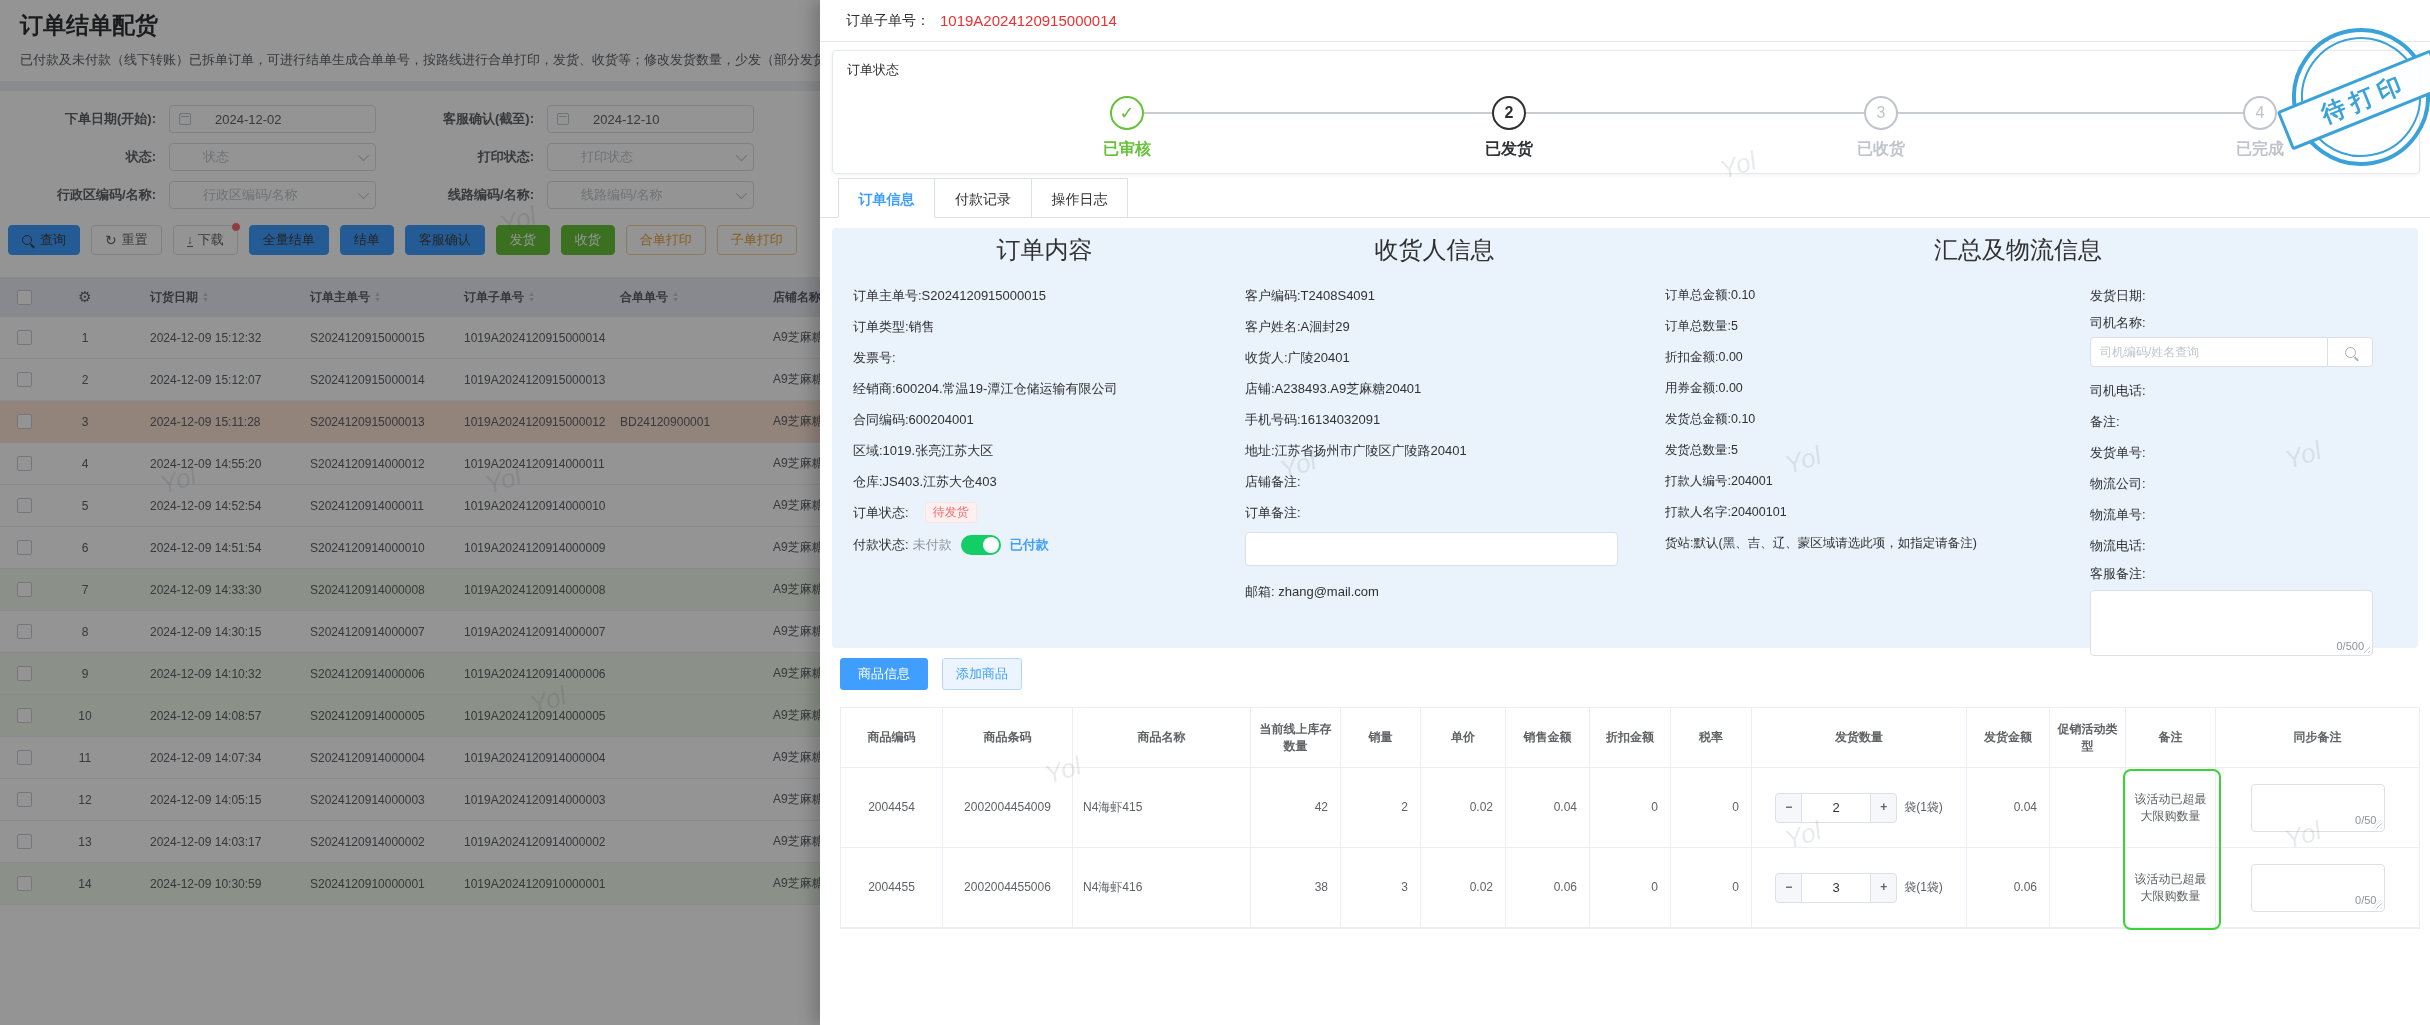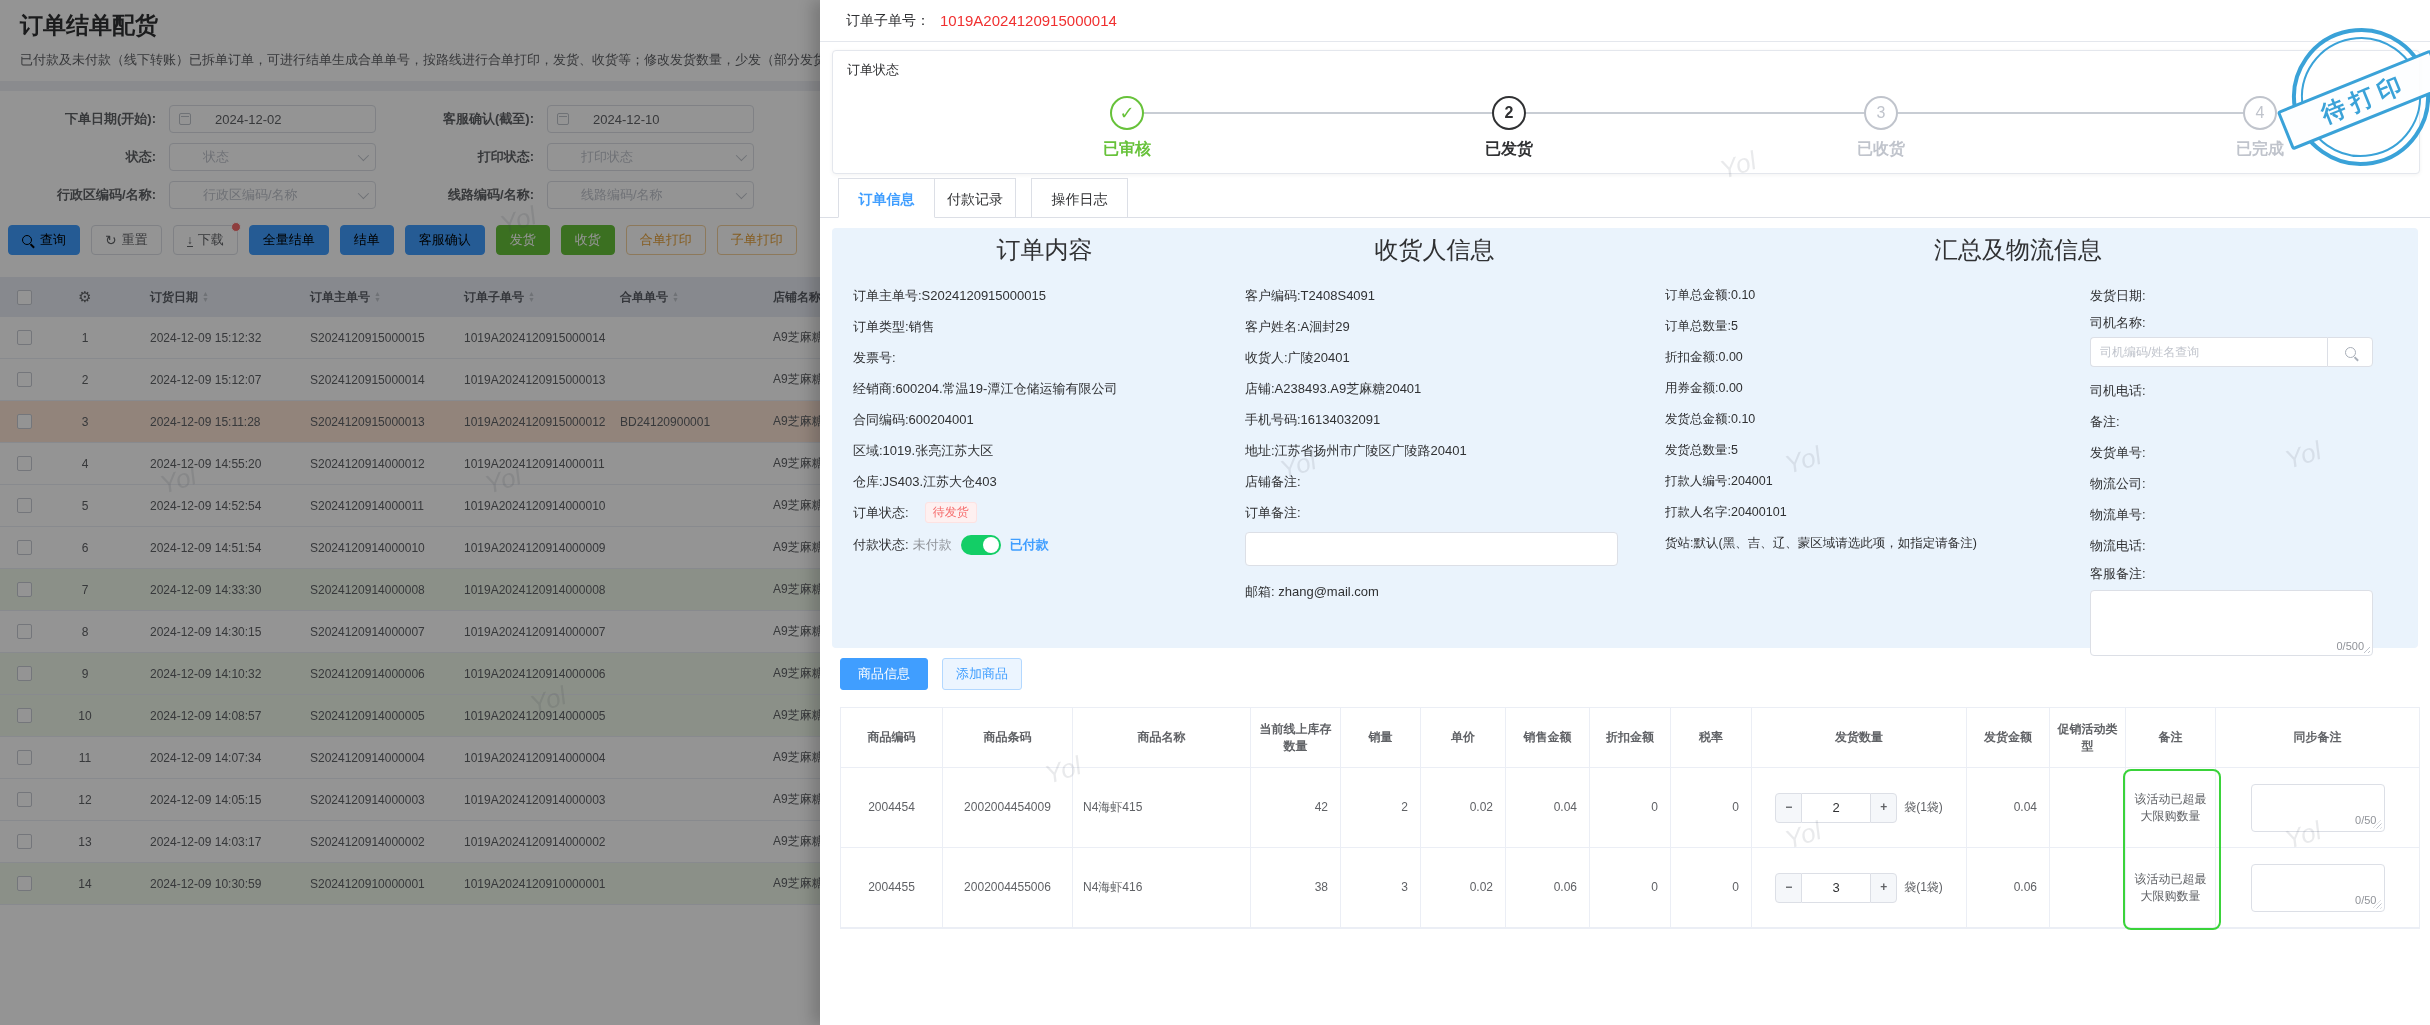--- a/index.html
+++ b/index.html
@@ -21,21 +21,21 @@
   .f-val{font-weight:normal;font-style:normal;color:#606266}
   .f-ph{font-style:normal;text-decoration:none;color:#c0c4cc;flex:1}
   .f-ctrl .chev{width:7px;height:7px;border-right:1.4px solid #c0c4cc;border-bottom:1.4px solid #c0c4cc;
           transform:rotate(45deg) translateY(-2px);flex:none}
   .cal-icon{width:12px;height:12px;border:1.4px solid #c0c4cc;border-radius:2px;position:relative;flex:none;box-sizing:border-box}
   .cal-icon::before{content:"";position:absolute;left:1px;right:1px;top:2px;height:1.4px;background:#c0c4cc}
   .btn-row{display:flex;gap:11px;padding:6px 0 0 8px;align-items:center}
   .lp-btn{height:30px;padding:0 13px;border-radius:4px;font-size:13px;display:inline-flex;align-items:center;
           gap:5px;position:relative;border:1px solid transparent;white-space:nowrap;cursor:pointer;
           font-family:inherit;background:#fff}
-  .lp-btn.primary{background:#409EFF;border-color:#409EFF;color:#000000}
+  .lp-btn.primary{background:#409EFF;border-color:#409EFF;color:#404040}
   .lp-btn.success{background:#67C23A;border-color:#67C23A;color:#fff}
   .lp-btn.default{background:#fff;border-color:#dcdfe6;color:#606266}
   .lp-btn.warning{background:#fff;border-color:#f3d19e;color:#E6A23C}
   .b-icon{display:none;font-style:normal}
   .b-icon.search{display:inline-block;width:8px;height:8px;border:1.5px solid currentColor;border-radius:50%;position:relative;margin-right:3px}
   .b-icon.search::after{content:"";position:absolute;width:5px;height:1.5px;background:currentColor;right:-4px;bottom:-2px;transform:rotate(45deg)}
   .b-icon.refresh{display:inline}
   .b-icon.refresh::before{content:"\21BB";font-size:14px}
   .b-icon.download{display:inline;border-bottom:1.5px solid currentColor;line-height:11px}
   .b-icon.download::before{content:"\2193";font-size:12px}
@@ -79,21 +79,21 @@
   .stamp-ring{position:absolute;inset:0;border:4px solid #2a9bd5;border-radius:50%}
   .stamp-ring2{position:absolute;inset:9px;border:2px solid #2a9bd5;border-radius:50%}
   .stamp-banner{position:absolute;left:-14px;right:-14px;top:50%;height:36px;margin-top:-18px;background:#fdfeff;
         border:3px solid #2a9bd5;border-radius:3px;transform:rotate(-12deg);display:flex;align-items:center;justify-content:center}
   .stamp-banner span{font-size:24px;font-weight:bold;color:#2a9bd5;letter-spacing:6px;padding-left:6px}
   .tabs{position:absolute;left:0;top:178px;width:1610px;height:40px;border-bottom:1px solid #dcdfe6;box-sizing:border-box}
   .tab{position:absolute;top:0;height:40px;line-height:40px;text-align:center;font-size:14px;color:#303133;
        border:1px solid #dcdfe6;box-sizing:border-box;background:#fff;cursor:pointer}
   .tab.active{color:#409EFF;font-weight:bold;border-bottom:1px solid #fff;z-index:2}
   .tab.t1{left:18px;width:97px}
-  .tab.t2{left:114px;width:82px}
+  .tab.t2{left:114px;width:98px}
   .tab.t3{left:211px;width:97px}
   .info{position:absolute;left:12px;top:228px;width:1586px;height:420px;background:#eaf3fc;border-radius:4px}
   .ititle{position:absolute;top:6px;font-size:24px;color:#303133;text-align:center;font-weight:500}
   .ititle.t1{left:20px;width:385px}
   .ititle.t2{left:410px;width:385px}
   .ititle.t3{left:986px;width:400px}
   .icol{position:absolute;top:52px}
   .icol.c1{left:21px;width:378px}
   .icol.c2{left:413px;width:382px}
   .icol.c3l{left:833px;width:404px}

